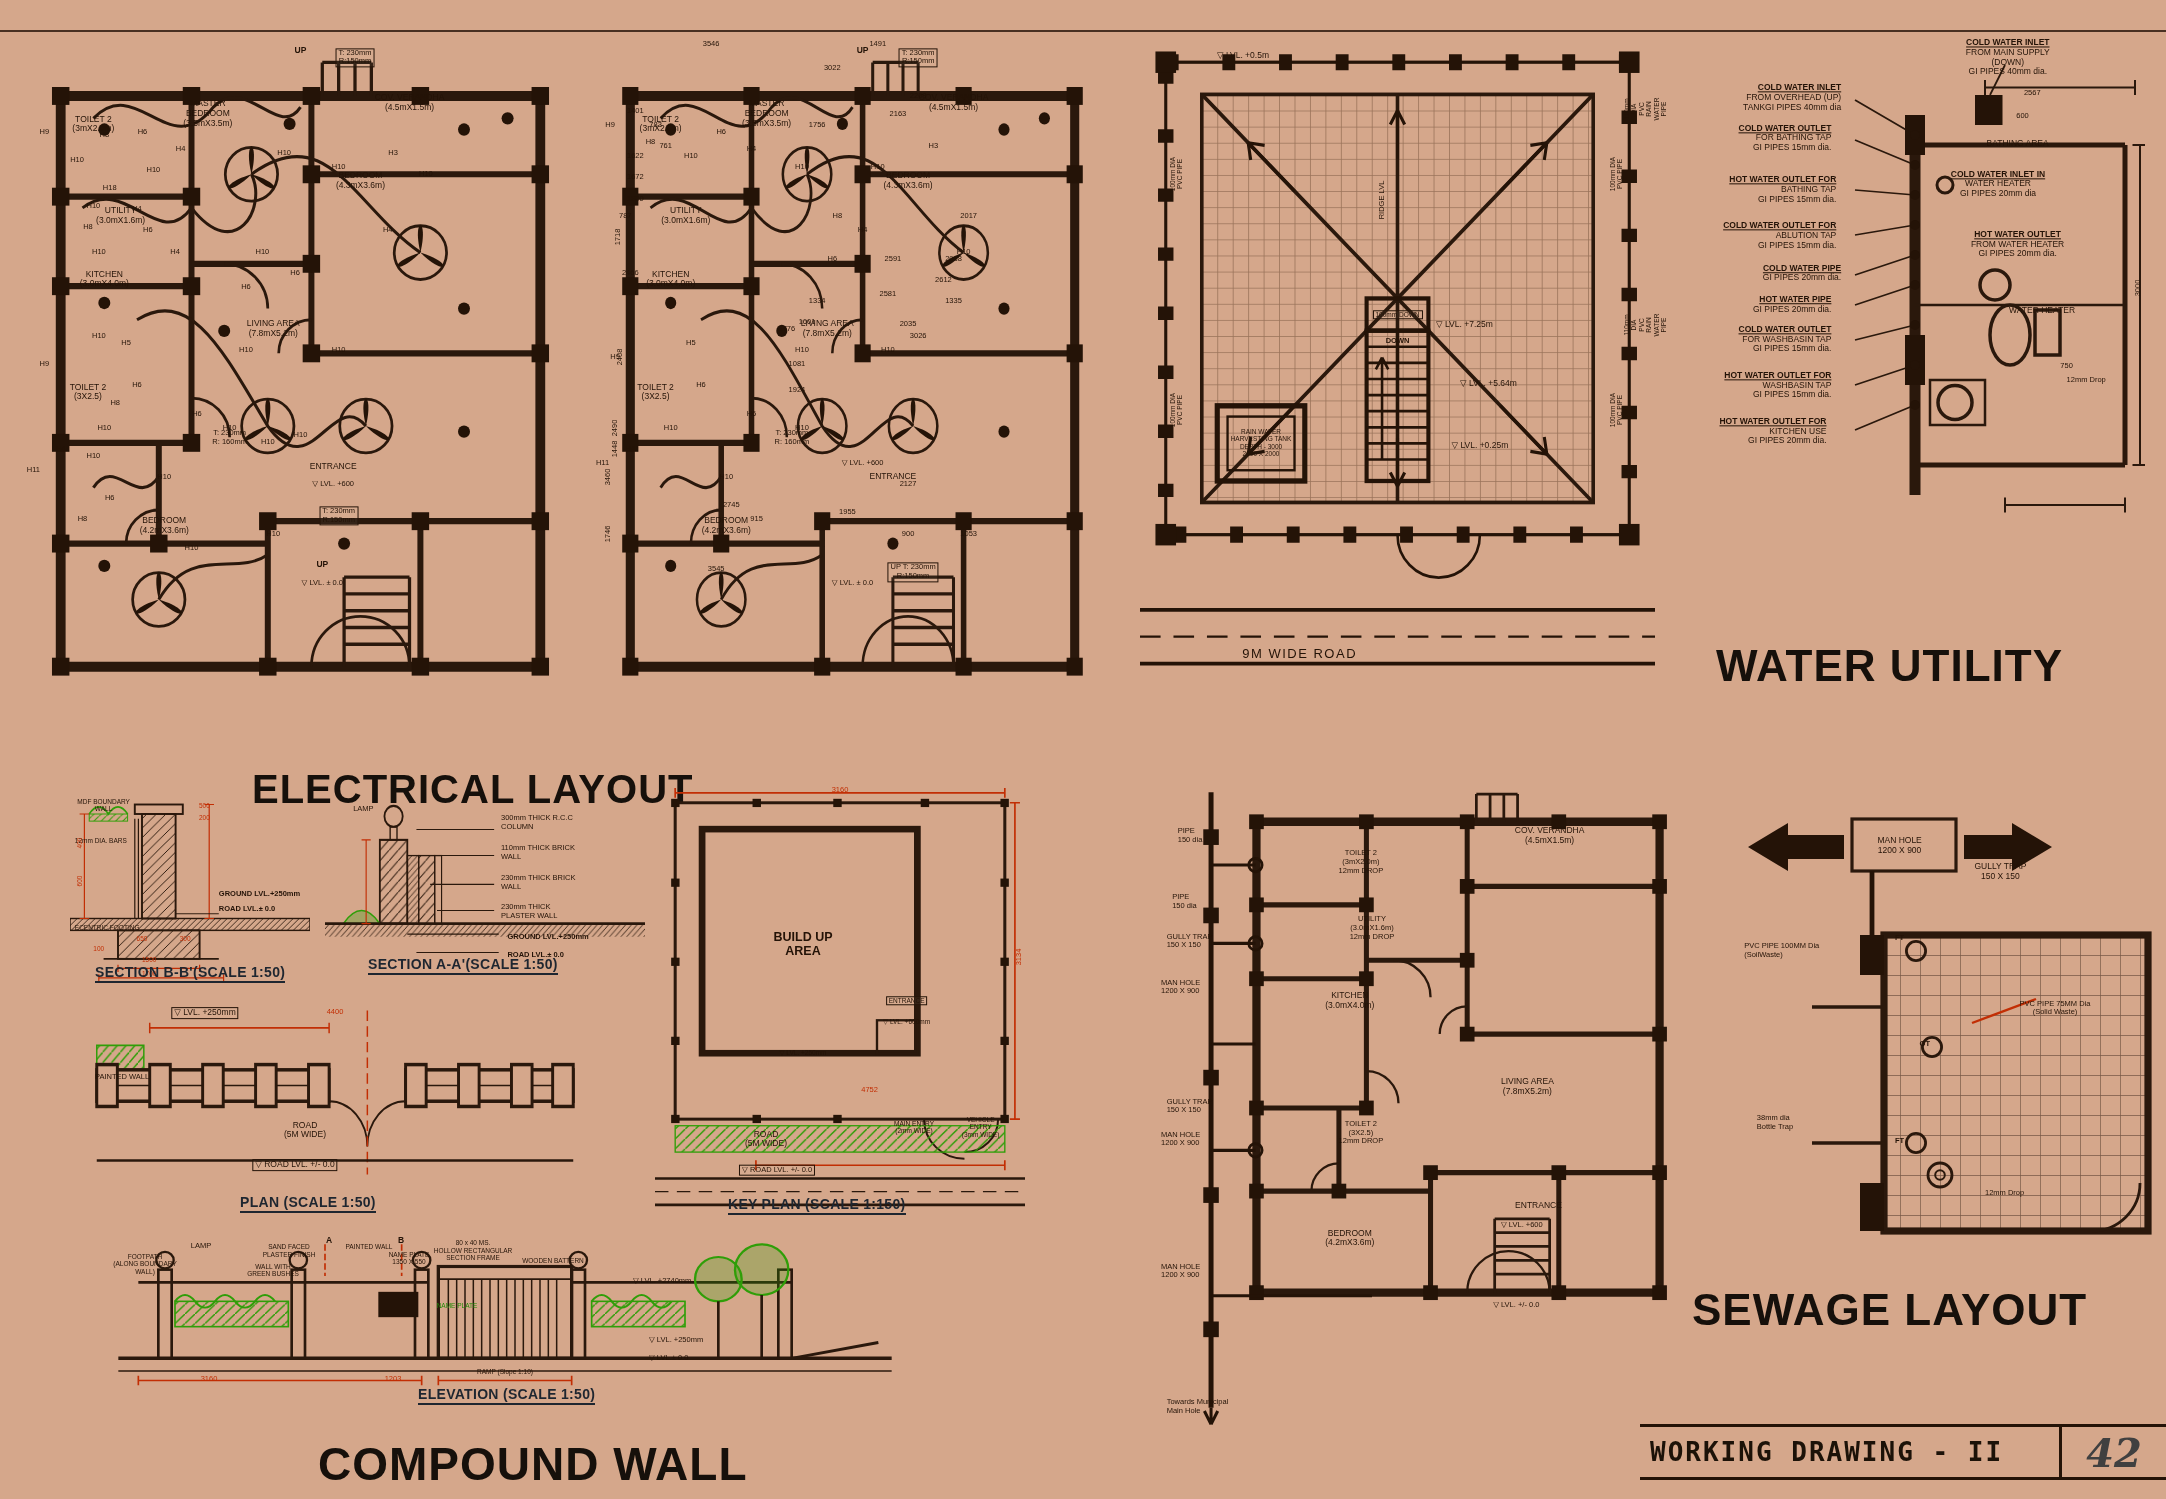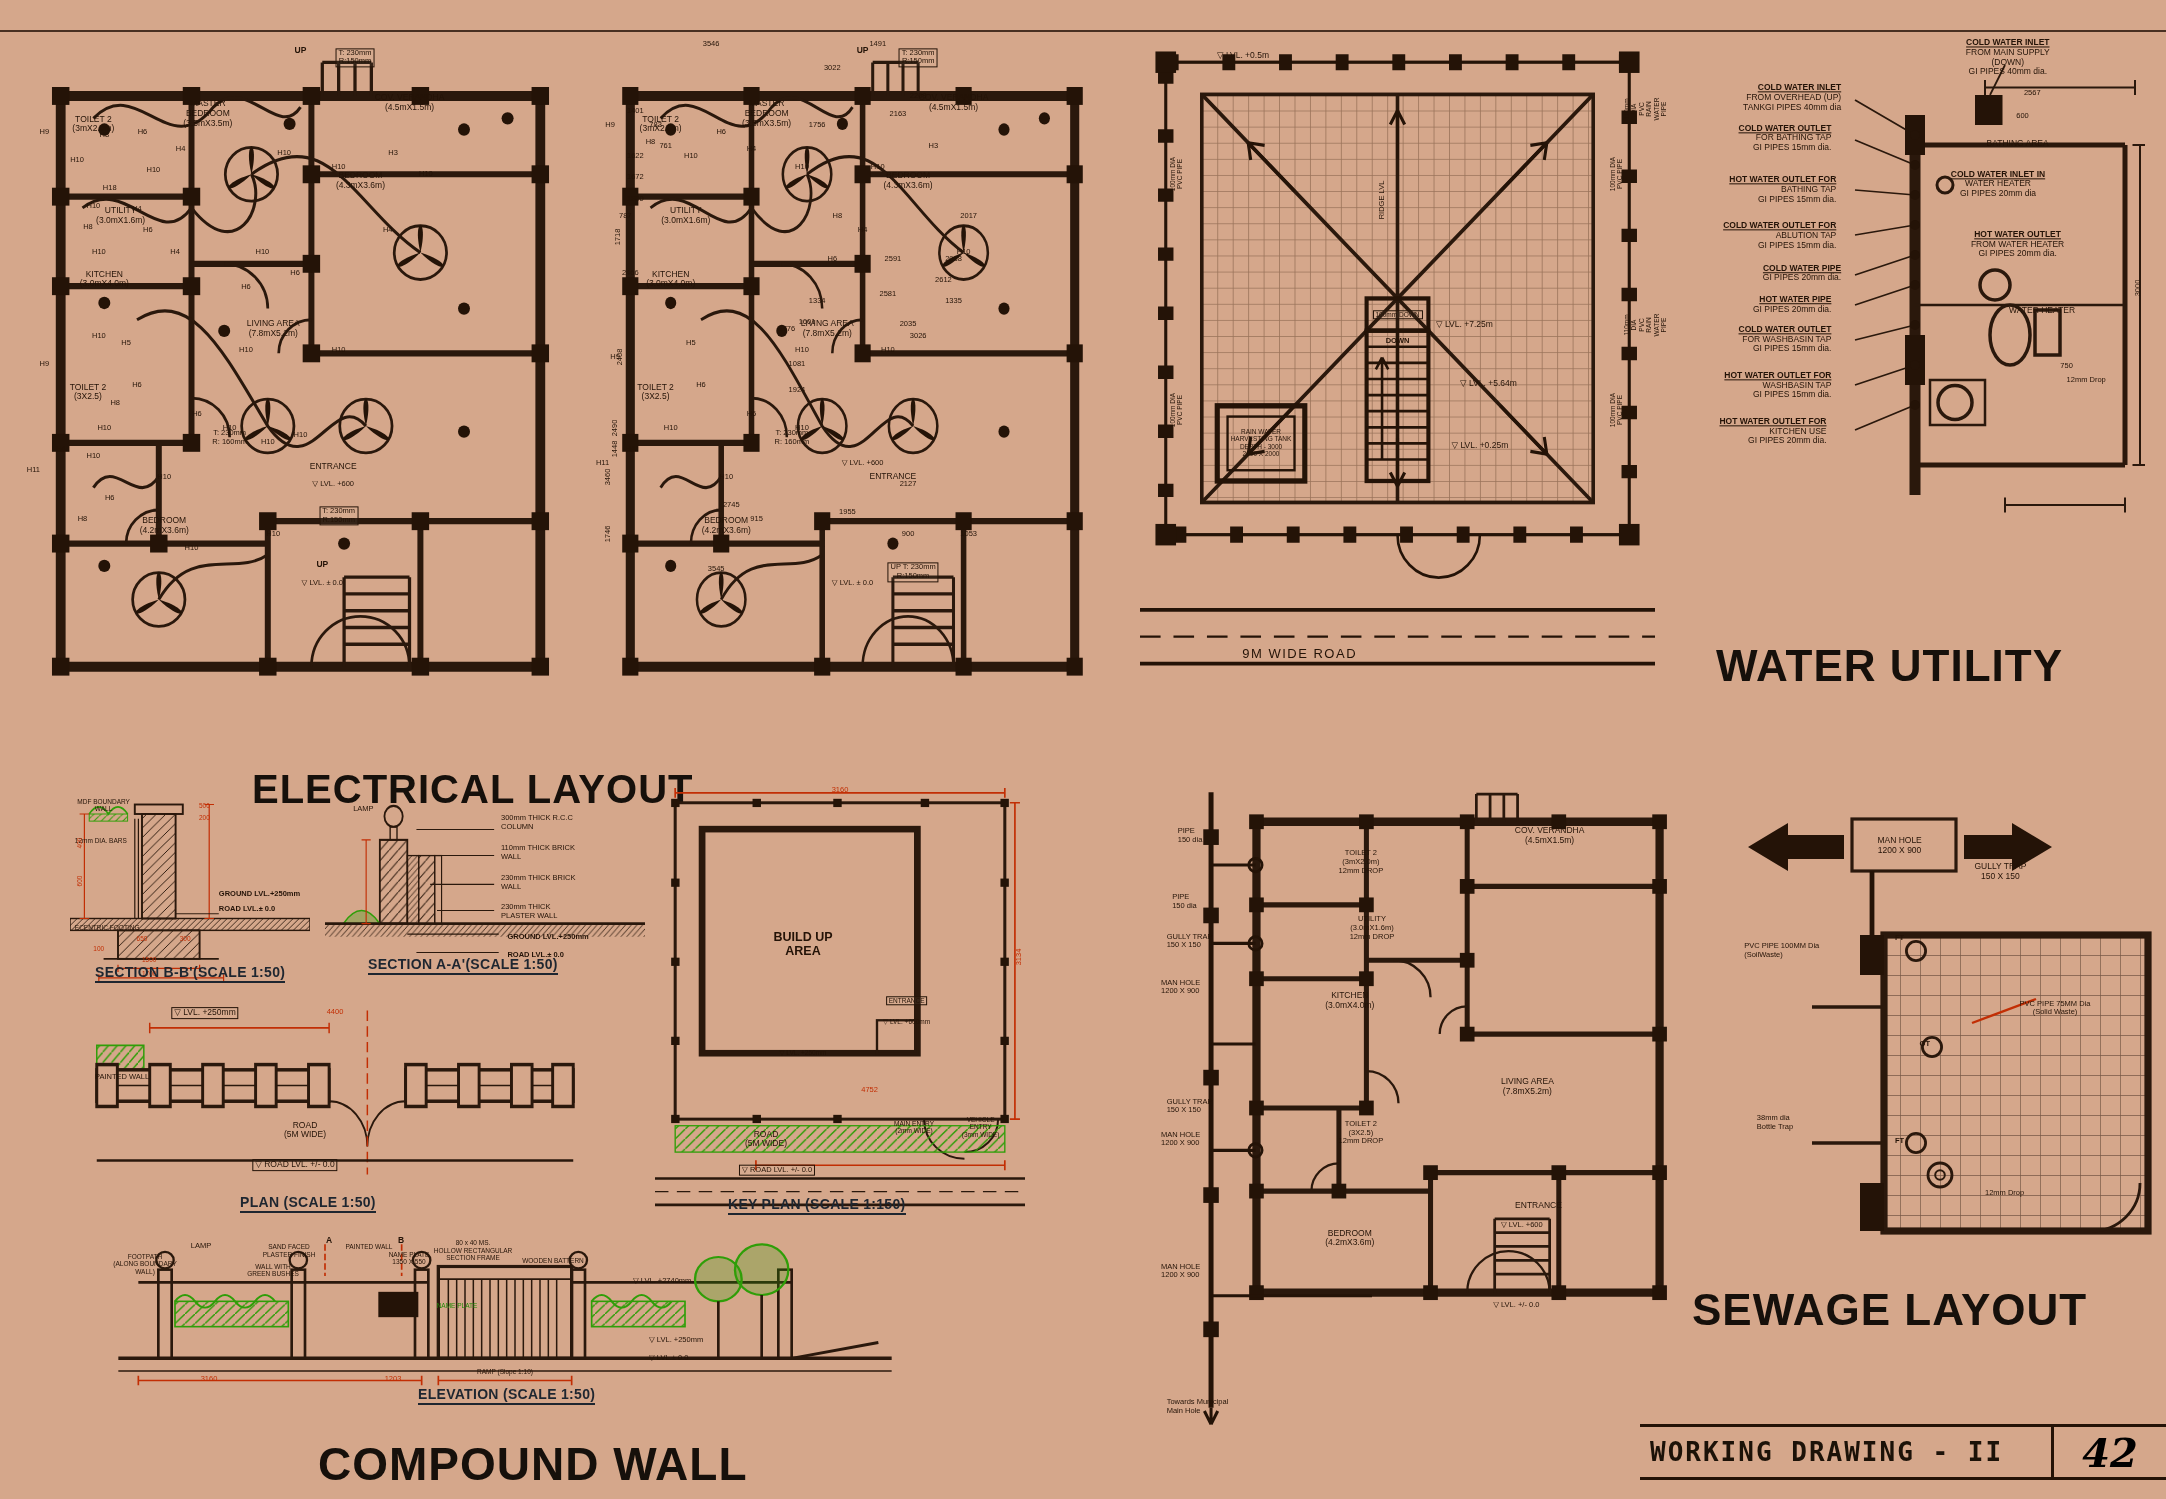--- a/index.html
+++ b/index.html
@@ -25,22 +25,22 @@
   .bigtitle{position:absolute;font-weight:bold;color:#16100b;letter-spacing:1px;white-space:nowrap;}
   .subhead{position:absolute;font-weight:bold;font-size:14px;letter-spacing:.3px;color:#1e2630;
            border-bottom:2px solid #1e2630;padding-bottom:1px;white-space:nowrap;}
   .roadlabel{position:absolute;font-size:13px;letter-spacing:1.5px;color:#241307;transform:translate(-50%,0);white-space:nowrap;}
   .topline{position:absolute;left:0;top:30px;width:100%;height:2px;background:#241307;opacity:.8;}
   .titleblock{position:absolute;left:1640px;top:1424px;width:526px;height:50px;
               border-top:3px solid #241307;border-bottom:3px solid #241307;display:flex;align-items:center;}
   .tb-text{flex:1;font-family:"DejaVu Sans Mono",monospace;font-weight:bold;font-size:26px;
            letter-spacing:2px;padding-left:10px;color:#1c1208;white-space:nowrap;}
   .tb-divider{width:3px;height:100%;background:#241307;}
-  .tb-page{width:112px;text-align:center;font-family:"DejaVu Serif",serif;font-style:italic;
-           font-weight:bold;font-size:40px;color:#000000;}
+  .tb-page{width:104px;text-align:center;font-family:"DejaVu Serif",serif;font-style:italic;
+           font-weight:bold;font-size:40px;color:#404040;}
   svg{display:block;}
 </style>
 </head>
 <body>
 
 <div class="sheet">
   <div class="topline"></div>
 
   <svg style="position:absolute;width:0;height:0">
     <defs>

